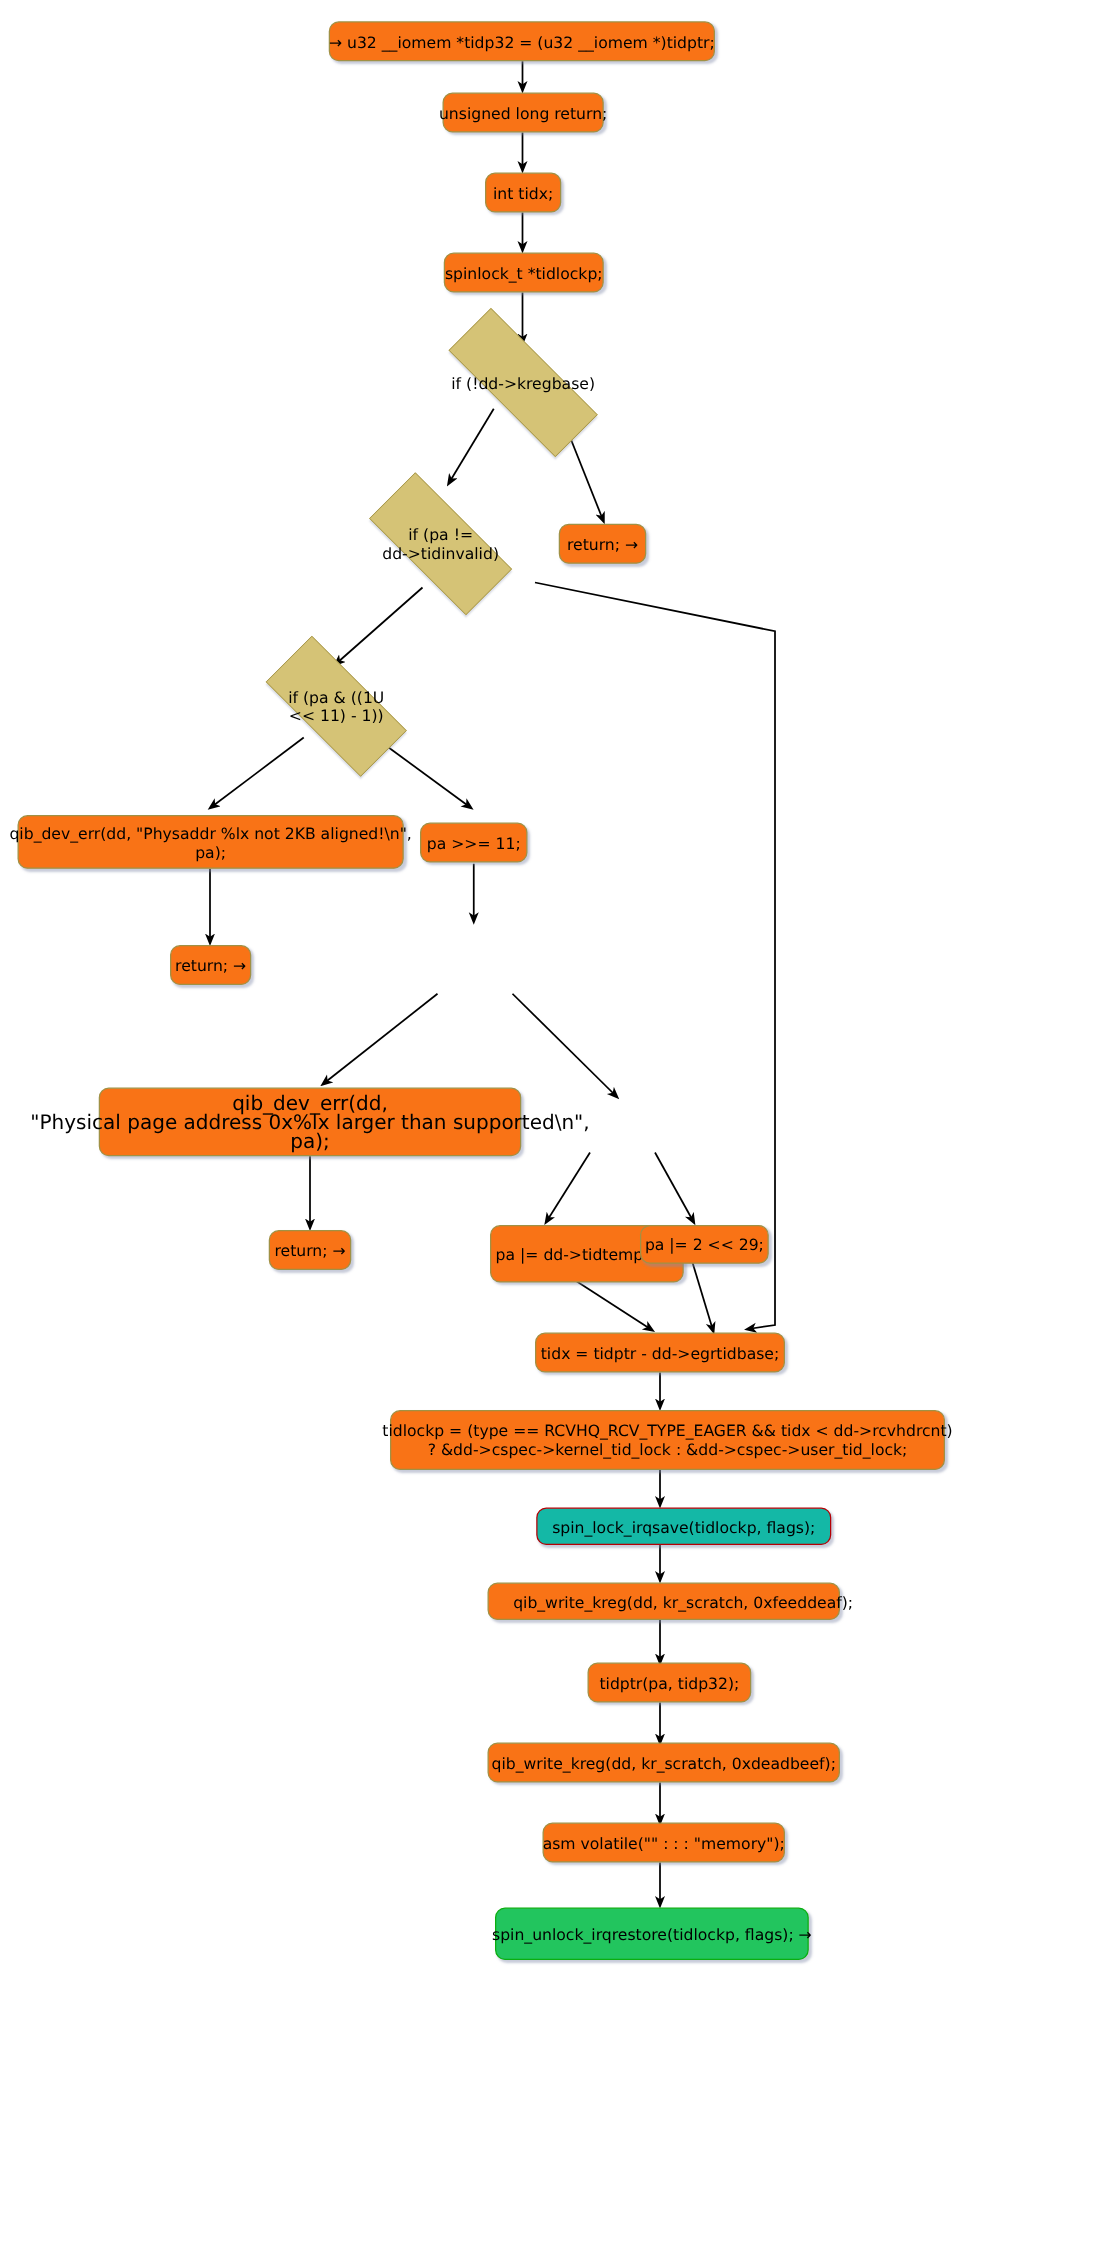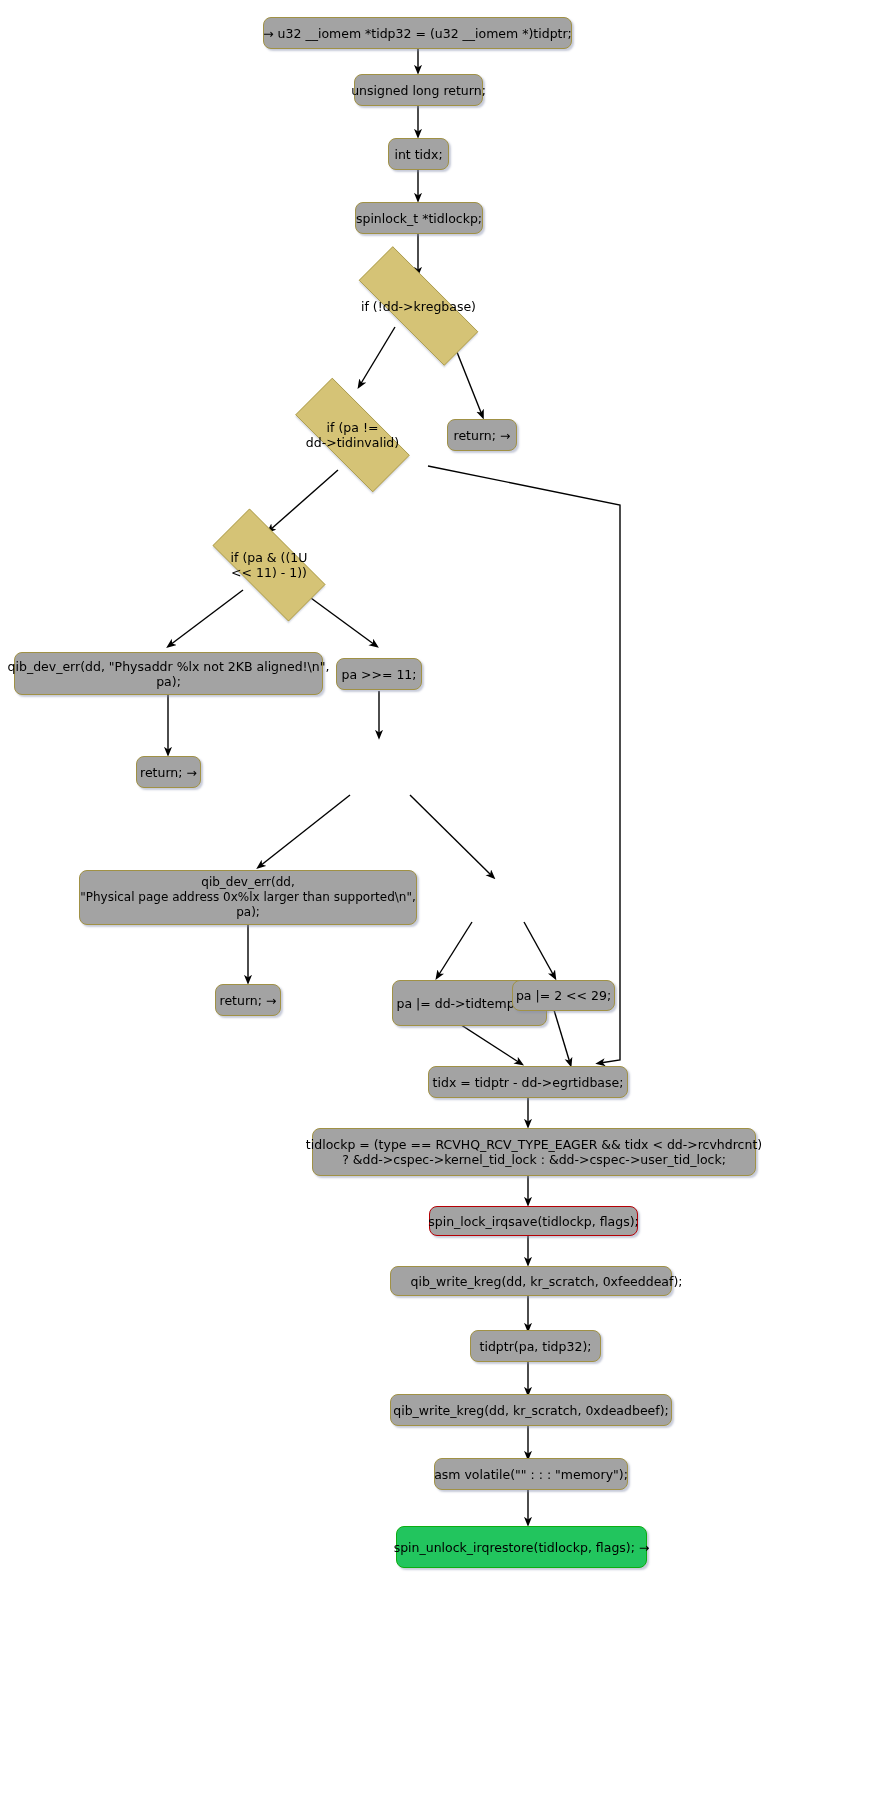--- a/index.html
+++ b/index.html
@@ -30,21 +30,21 @@
     align-items: center;
     justify-content: center;
     text-align: center;
     color: #000000;
     font-size: 12.5px;
     line-height: 15px;
     white-space: pre;
     z-index: 2;
   }
   .act {
-    background: #a3a3a3;
+    background: #f97316;
     border: 1.3px solid #a09145;
     border-radius: 8px;
     box-shadow: 2px 2px 2px rgba(130,140,170,0.45);
     padding: 4px 9px;
   }
   .act.red {
     background: #fb0007;
     border-color: #b50005;
   }
   .act.green {
@@ -161,21 +161,21 @@
   <div class="node act" style="left:136px; top:756px; width:65px; height:32px;">
     <span>return; →</span>
   </div>
 
   <div class="node act" style="left:336px; top:658px; width:86px; height:32px;">
     <span>pa &gt;&gt;= 11;</span>
   </div>
 
 
   <div class="node act" style="left:79px; top:870px; width:338px; height:55px;">
-    <span style="font-size:12px;">qib_dev_err(dd,
+    <span style="font-size:16px;">qib_dev_err(dd,
 "Physical page address 0x%lx larger than supported\n",
 pa);</span>
   </div>
 
   <div class="node act" style="left:215px; top:984px; width:66px; height:32px;">
     <span>return; →</span>
   </div>
 
 
   <div class="node act" style="left:348px; top:980px; width:155px; height:46px;margin-left:44px;">
@@ -188,21 +188,21 @@
 
   <div class="node act" style="left:428px; top:1066px; width:200px; height:32px;">
     <span>tidx = tidptr - dd-&gt;egrtidbase;</span>
   </div>
 
   <div class="node act" style="left:312px; top:1128px; width:444px; height:48px;">
     <span>tidlockp = (type == RCVHQ_RCV_TYPE_EAGER &amp;&amp; tidx &lt; dd-&gt;rcvhdrcnt)
 ? &amp;dd-&gt;cspec-&gt;kernel_tid_lock : &amp;dd-&gt;cspec-&gt;user_tid_lock;</span>
   </div>
 
-  <div class="node act red" style="left: 429px; top: 1206px; width: 209px; height: 30px; background: #a3a3a3;">
+  <div class="node act red" style="left: 429px; top: 1206px; width: 236px; height: 30px; background: #14b8a6;">
     <span>spin_lock_irqsave(tidlockp, flags);</span>
   </div>
 
   <div class="node act" style="left:390px; top:1266px; width:282px; height:30px;padding-left:40px;">
     <span>qib_write_kreg(dd, kr_scratch, 0xfeeddeaf);</span>
   </div>
 
   <div class="node act" style="left:470px; top:1330px; width:131px; height:32px;">
     <span>tidptr(pa, tidp32);</span>
   </div>

